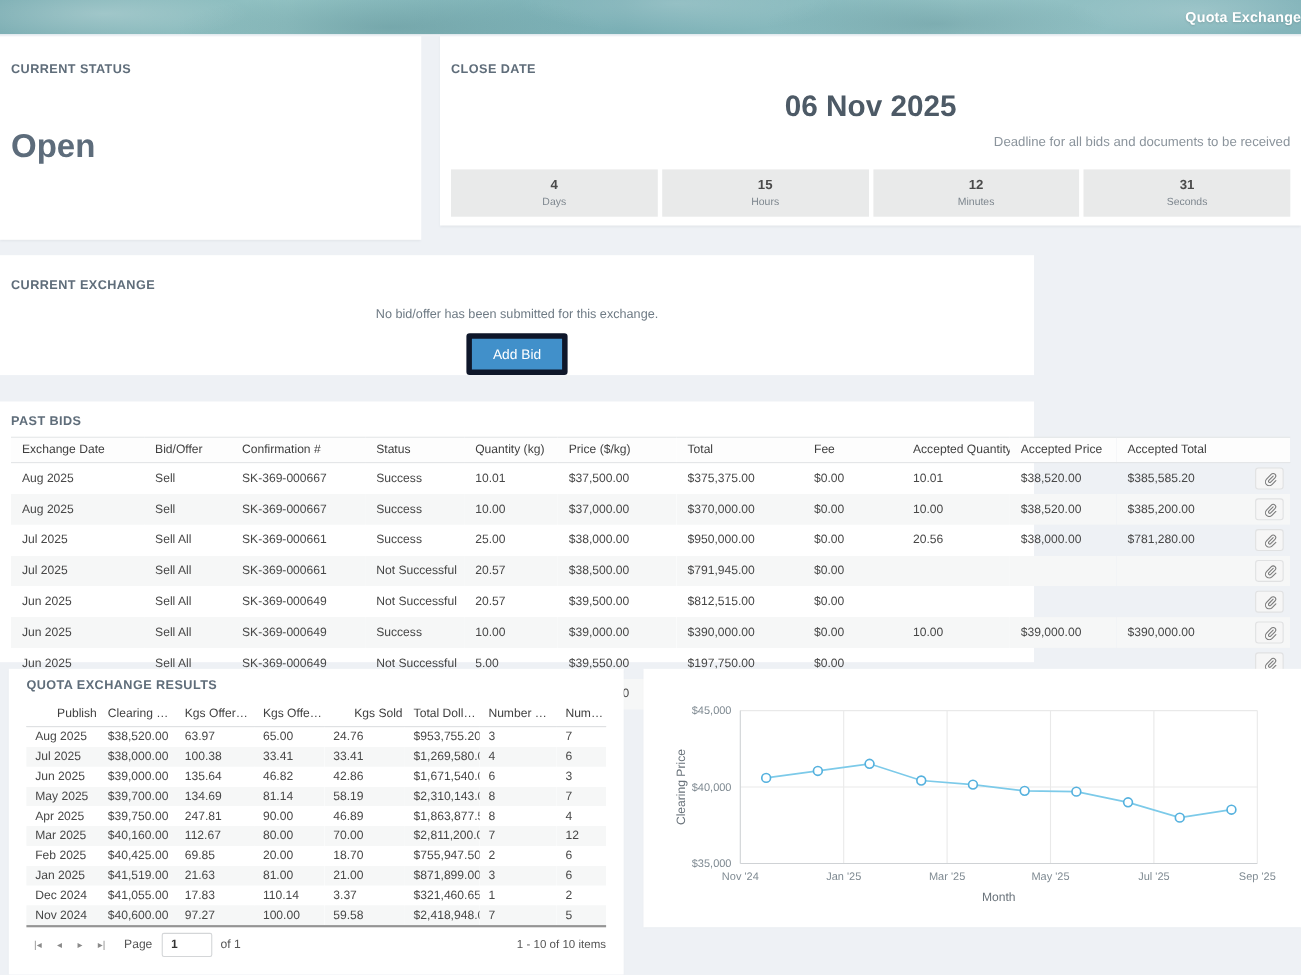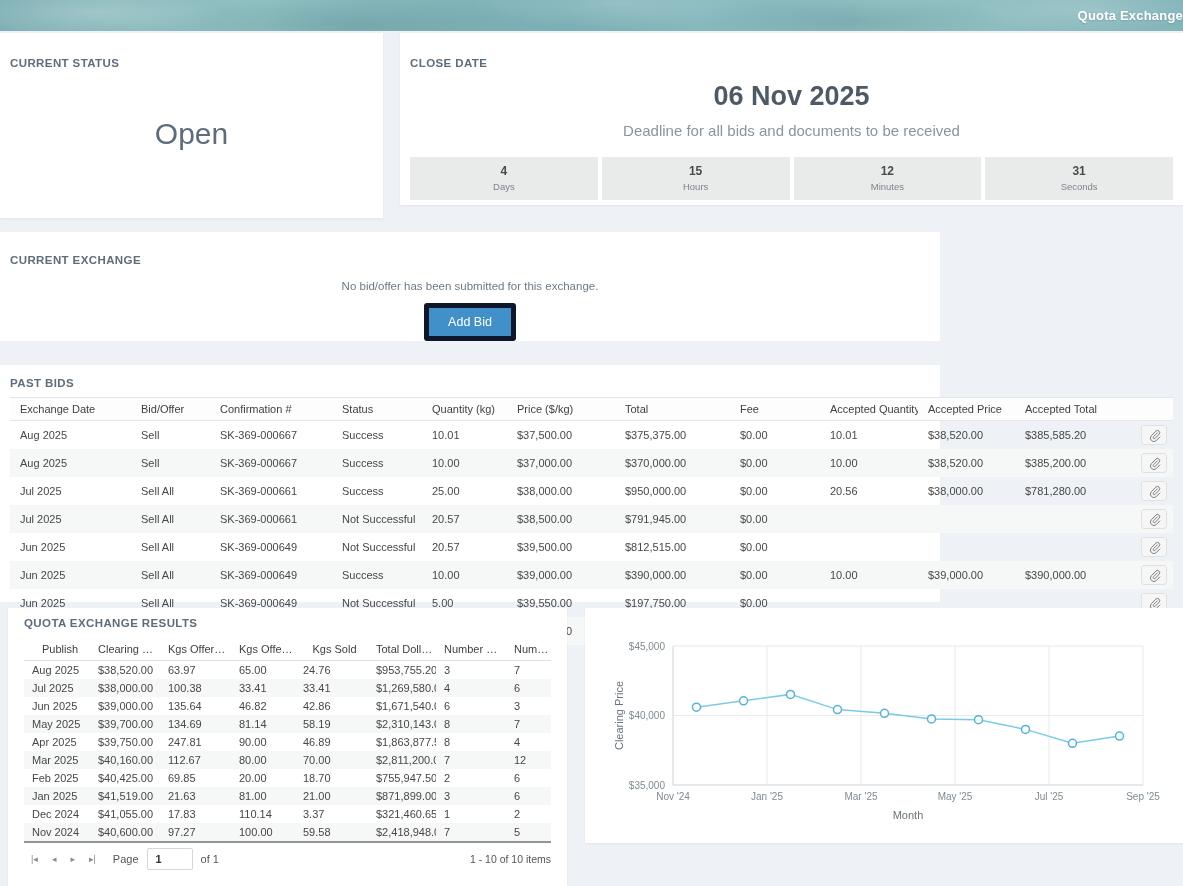--- a/index.html
+++ b/index.html
@@ -24,25 +24,25 @@
     text-shadow:0 1px 2px rgba(0,0,0,.15); letter-spacing:.2px;
   }
   
   .card{ background:#fff; position:absolute; box-shadow:0 1px 2px rgba(120,130,140,.10); }
   .band{ background:#fff; position:absolute; left:0; width:940px; }
   .section-label{
     font-size:11.5px; font-weight:bold; color:#5f6d7a; letter-spacing:.4px;
   }
   
   .card-status{ left:0; top:33px; width:383px; height:185px; padding:24px 10px 10px 10px; }
-  .status-value{ text-align:center; font-size:30px; font-weight:normal; color:#5d6c7b; margin-top:48px; }
+  .status-value{ text-align:left; font-size:30px; font-weight:bold; color:#5d6c7b; margin-top:48px; }
   
   .card-close{ left:400px; top:33px; width:783px; height:172px; padding:24px 10px 10px 10px; }
   .close-date-value{ text-align:center; font-size:27px; font-weight:bold; color:#4d5a66; margin-top:12px; }
-  .close-date-sub{ text-align:center; font-size:15px; color:#8b949c; margin-top:10px; }
+  .close-date-sub{ text-align:right; font-size:12px; color:#8b949c; margin-top:10px; }
   .countdown{ display:flex; gap:4px; margin-top:18px; padding:0 0 0 0; }
   .count-box{ flex:1; background:#e9eaea; text-align:center; padding:7px 0 8px 0; }
   .count-num{ font-size:12px; font-weight:bold; color:#4a4a4a; }
   .count-unit{ font-size:9.5px; color:#7d868e; margin-top:3px; }
   
   .band-exchange{ top:232px; height:109px; padding:22px 10px 0 10px; }
   .exchange-msg{ text-align:center; font-size:11.5px; color:#6e7a84; margin-top:14px; }
   .add-bid-btn{
     display:block; margin:11px auto 0 auto; background:#4190ca; color:#fff; border:5px solid #0f172a;
     font-size:12.5px; padding:7px 19px; border-radius:3px; cursor:pointer;
@@ -62,21 +62,21 @@
   }
   .pb-table tr.alt td{ background:#f6f7f7; }
   .attach-btn{
     width:26px; height:20px; border:1px solid #e0e1e2; background:#f6f6f6; border-radius:3px;
     display:inline-flex; align-items:center; justify-content:center; cursor:pointer;
   }
   
   .card-results{ left:8px; top:608px; width:559px; height:292px; padding:9px 16px 0 16px; }
   .rs-table{ width:527px; margin-top:10px; table-layout:fixed; }
   .rs-table th{
-    text-align:center; font-weight:normal; color:#3f3f3f; font-size:11px; padding:4px 2px 5px 8px;
+    text-align:right; font-weight:normal; color:#3f3f3f; font-size:11px; padding:4px 2px 5px 8px;
     border-bottom:1px solid #dfe1e3; white-space:nowrap; overflow:hidden; text-overflow:ellipsis;margin-left:32px;
   }
   .rs-table td{
     font-size:11px; color:#474747; padding:3px 2px 3px 8px; height:18px; white-space:nowrap; overflow:hidden;
   }
   .rs-table tr.alt td{ background:#f6f7f7; }
   .pager{
     width:527px; border-top:2px solid #949494; margin-top:0;
     display:flex; align-items:center; height:34px; font-size:11px; color:#555;
   }

